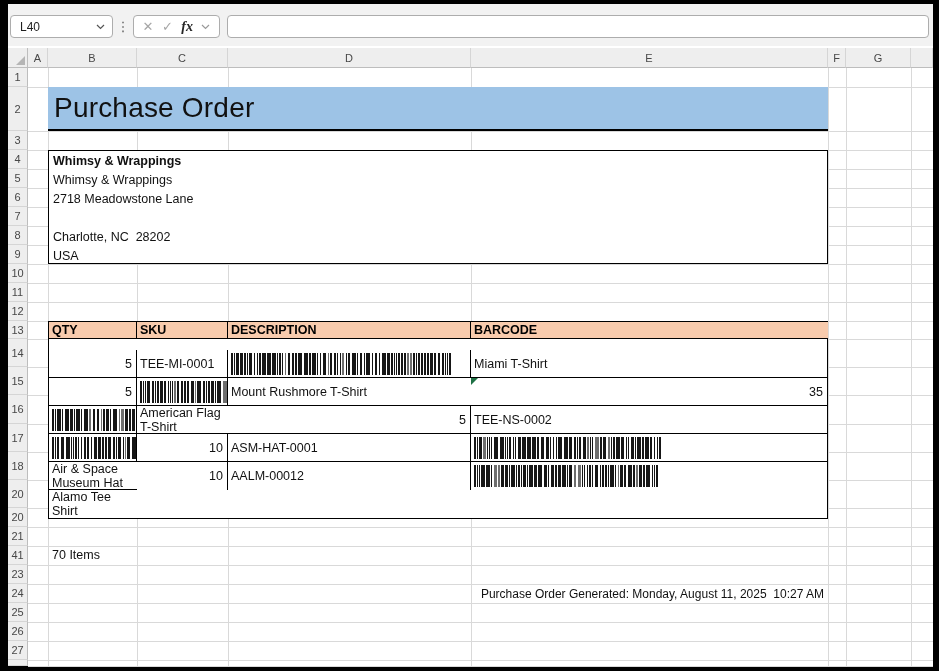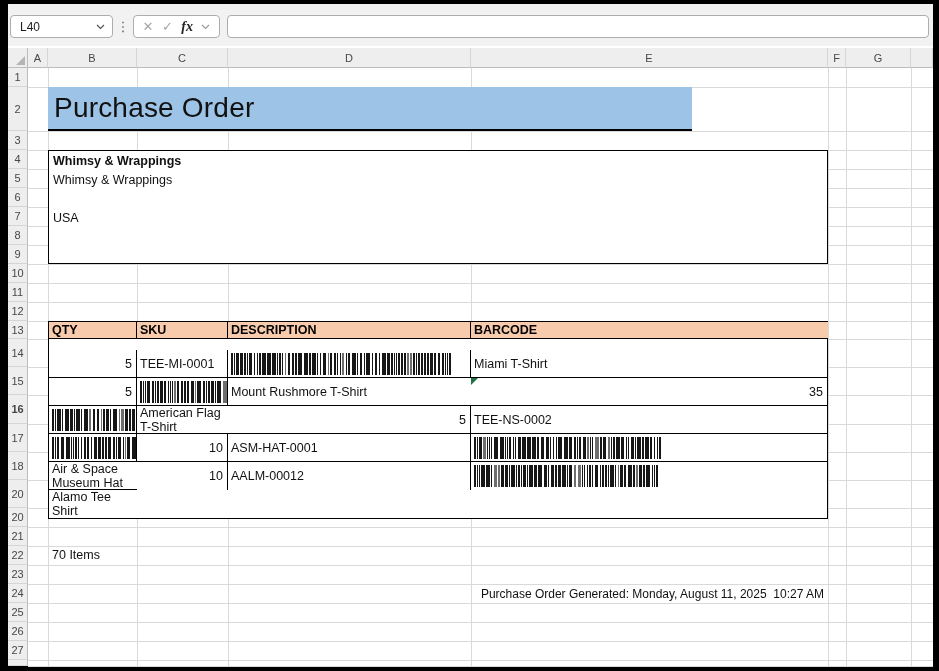--- a/index.html
+++ b/index.html
@@ -27,21 +27,21 @@
                  border-left:9px solid transparent; border-bottom:9px solid #b5b5b5; }
   .colhead { position:absolute; top:48px; height:20px; background:#eeeeee; color:#474747; font-size:11px;
              display:flex; align-items:center; justify-content:center;
              border-right:1px solid #d5d5d5; border-bottom:1px solid #bdbdbd; }
   .rowhead { position:absolute; left:8px; width:20px; background:#eeeeee; color:#474747; font-size:11px;
              display:flex; align-items:center; justify-content:center;
              border-right:1px solid #bdbdbd; border-bottom:1px solid #d5d5d5; }
   .gridv { position:absolute; width:1px; background:#d9d9d9; }
   .gridh { position:absolute; height:1px; background:#d9d9d9; }
   
-  #banner { position:absolute; left:48px; top:87px; width:644px; height:44px;
+  #banner { position:absolute; left:48px; top:87px; width:780px; height:44px;
             background:var(--title-banner,#9DC3E6); border-bottom:2px solid #000;
             display:flex; align-items:center; }
   #banner span { font-size:28px; color:#111; padding-left:6px; letter-spacing:0.2px; }
   #infobox { position:absolute; left:48px; top:150px; width:780px; height:114px;
              background:#fff; border:1px solid #000; padding-left:4px; }
   .info-line { height:19px; font-size:12.5px; color:#111; display:flex; align-items:center; white-space:pre; }
   .info-line.b { font-weight:bold; }
   #potable { position:absolute; left:48px; top:321px; width:780px; background:#fff;
              border:1px solid #000; display:grid; grid-template-columns:88px 91px 243px 357px;
              grid-auto-rows:28px; }
@@ -111,27 +111,27 @@
     <div class="rowhead" style="top: 188px; height: 19px;">6</div>
     <div class="rowhead" style="top: 207px; height: 19px;">7</div>
     <div class="rowhead" style="top: 226px; height: 19px;">8</div>
     <div class="rowhead" style="top: 245px; height: 19px;">9</div>
     <div class="rowhead" style="top: 264px; height: 19px;">10</div>
     <div class="rowhead" style="top: 283px; height: 19px;">11</div>
     <div class="rowhead" style="top: 302px; height: 19px;">12</div>
     <div class="rowhead" style="top: 321px; height: 18px;">13</div>
     <div class="rowhead" style="top: 339px; height: 28px; text-align: right;">14</div>
     <div class="rowhead" style="top: 367px; height: 28px;">15</div>
-    <div class="rowhead" style="top: 395px; height: 29px; font-weight: bold;">16</div>
+    <div class="rowhead" style="top: 395px; height: 29px;">16</div>
     <div class="rowhead" style="top: 424px; height: 28px;">17</div>
     <div class="rowhead" style="top: 452px; height: 28px;">18</div>
     <div class="rowhead" style="top: 480px; height: 28px;">20</div>
     <div class="rowhead" style="top: 508px; height: 19px;">20</div>
     <div class="rowhead" style="top: 527px; height: 19px;">21</div>
-    <div class="rowhead" style="top: 546px; height: 19px;">22</div>
+    <div class="rowhead" style="top: 546px; height: 19px;">41</div>
     <div class="rowhead" style="top: 565px; height: 19px;">23</div>
     <div class="rowhead" style="top: 584px; height: 19px;">24</div>
     <div class="rowhead" style="top: 603px; height: 19px; text-align: center;">25</div>
     <div class="rowhead" style="top: 622px; height: 19px;">26</div>
     <div class="rowhead" style="top: 641px; height: 19px;">27</div>
     <div class="rowhead" style="top: 660px; height: 6px;"></div>
   </div>
 <div id="gridlines">
     <div class="gridv" style="left: 48px; top: 68px; height: 598px;"></div>
     <div class="gridv" style="left: 137px; top: 68px; height: 598px;"></div>
@@ -170,21 +170,23 @@
     <div class="gridh" style="top: 666px; left: 28px; width: 905px;"></div>
   </div>
 
 <div id="banner">
   <span>Purchase Order</span>
 </div>
 
 <div id="infobox">
     <div class="info-line b">Whimsy &amp; Wrappings</div>
     <div class="info-line">Whimsy &amp; Wrappings</div>
+    <div class="info-line">2718 Meadowstone Lane</div>
     <div class="info-line"></div>
+    <div class="info-line">Charlotte, NC  28202</div>
     <div class="info-line">USA</div>
   </div>
 
 <div id="potable">
     <div class="hcell">QTY</div>
     <div class="hcell">SKU</div>
     <div class="hcell">DESCRIPTION</div>
     <div class="hcell">BARCODE</div>
     <div class="cell qty">5</div>
     <div class="cell sku">TEE-MI-0001</div>

